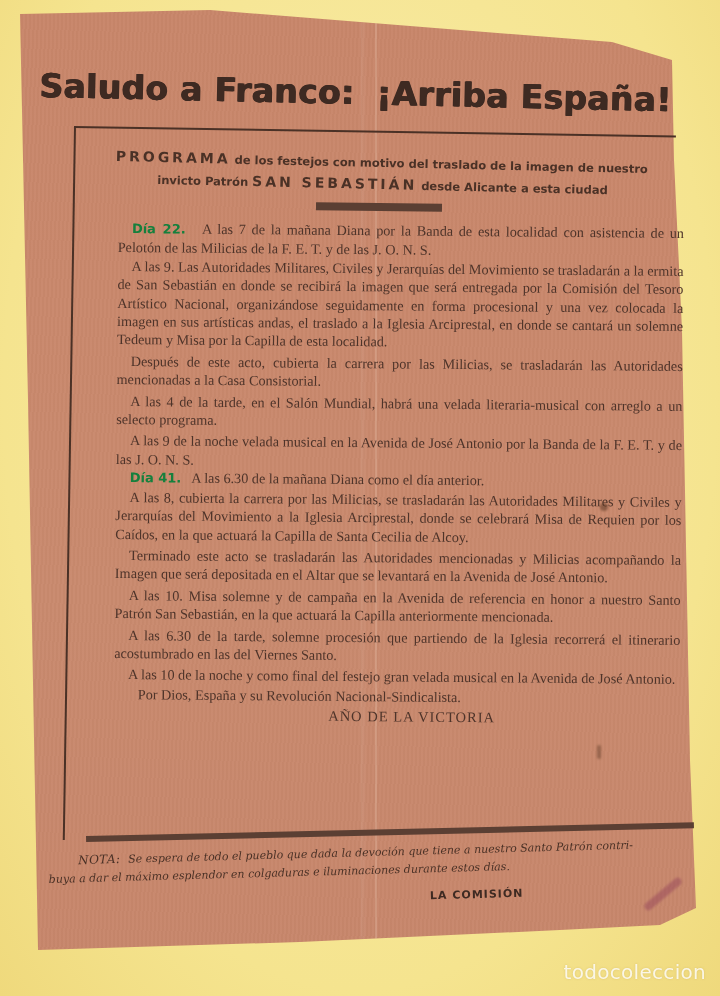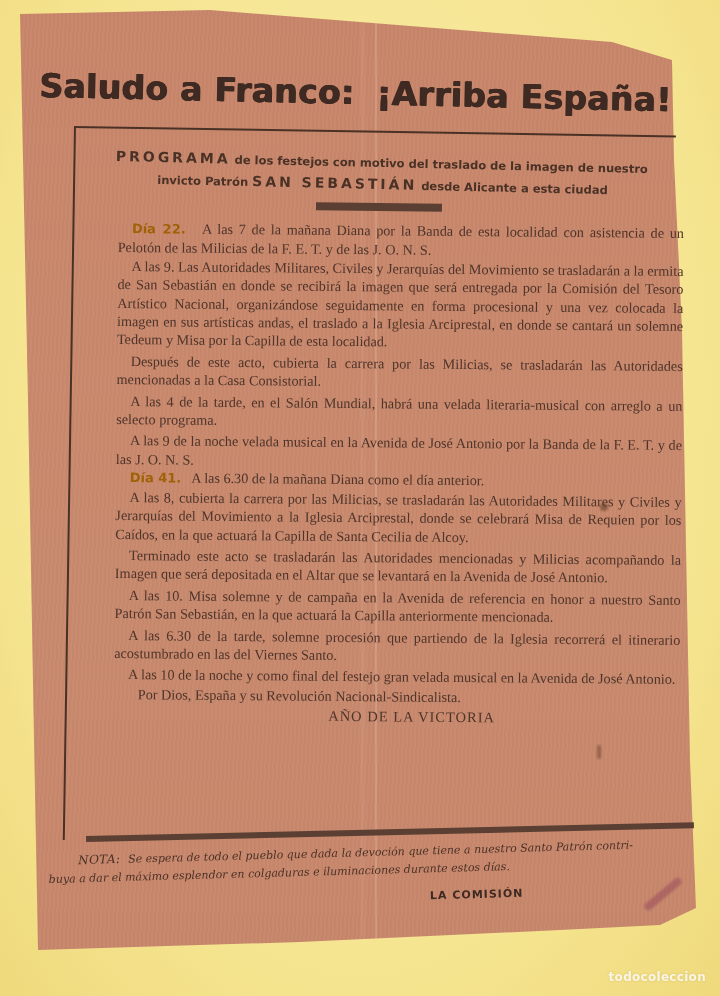--- a/index.html
+++ b/index.html
@@ -132,21 +132,21 @@
     }
     .para {
       margin: 0;
       text-align: justify;
       text-indent: 14px;
     }
     .para .day {
       font-family: "DejaVu Sans", "Liberation Sans", sans-serif;
       font-weight: bold;
       font-size: 13px;
-      color: #a16207;
+      color: #15803d;
     }
     .para.gap-small { margin-top: 3px; }
     .para.closing {
       text-indent: 24px;
       margin-top: 1px;
     }
     .anio {
       text-align: center;
       margin-top: 2px;
       letter-spacing: 1px;
@@ -208,22 +208,22 @@
       width: 4px; height: 14px;
       background: rgba(90,55,35,0.45);
       border-radius: 2px;
       filter: blur(0.8px);
     }
     .watermark {
       position: absolute;
       right: 14px;
       bottom: 12px;
       font-family: "DejaVu Sans", "Liberation Sans", sans-serif;
-      font-weight: bold;
-      font-size: 12px;
+      font-weight: normal;
+      font-size: 20px;
       color: rgba(255,255,255,0.82);
       letter-spacing: 0.3px;
       text-shadow: 0 0 2px rgba(200,170,80,0.5);
     }
   </style>
 </head>
 <body>
 
 <div class="bg-glow"></div>
 

